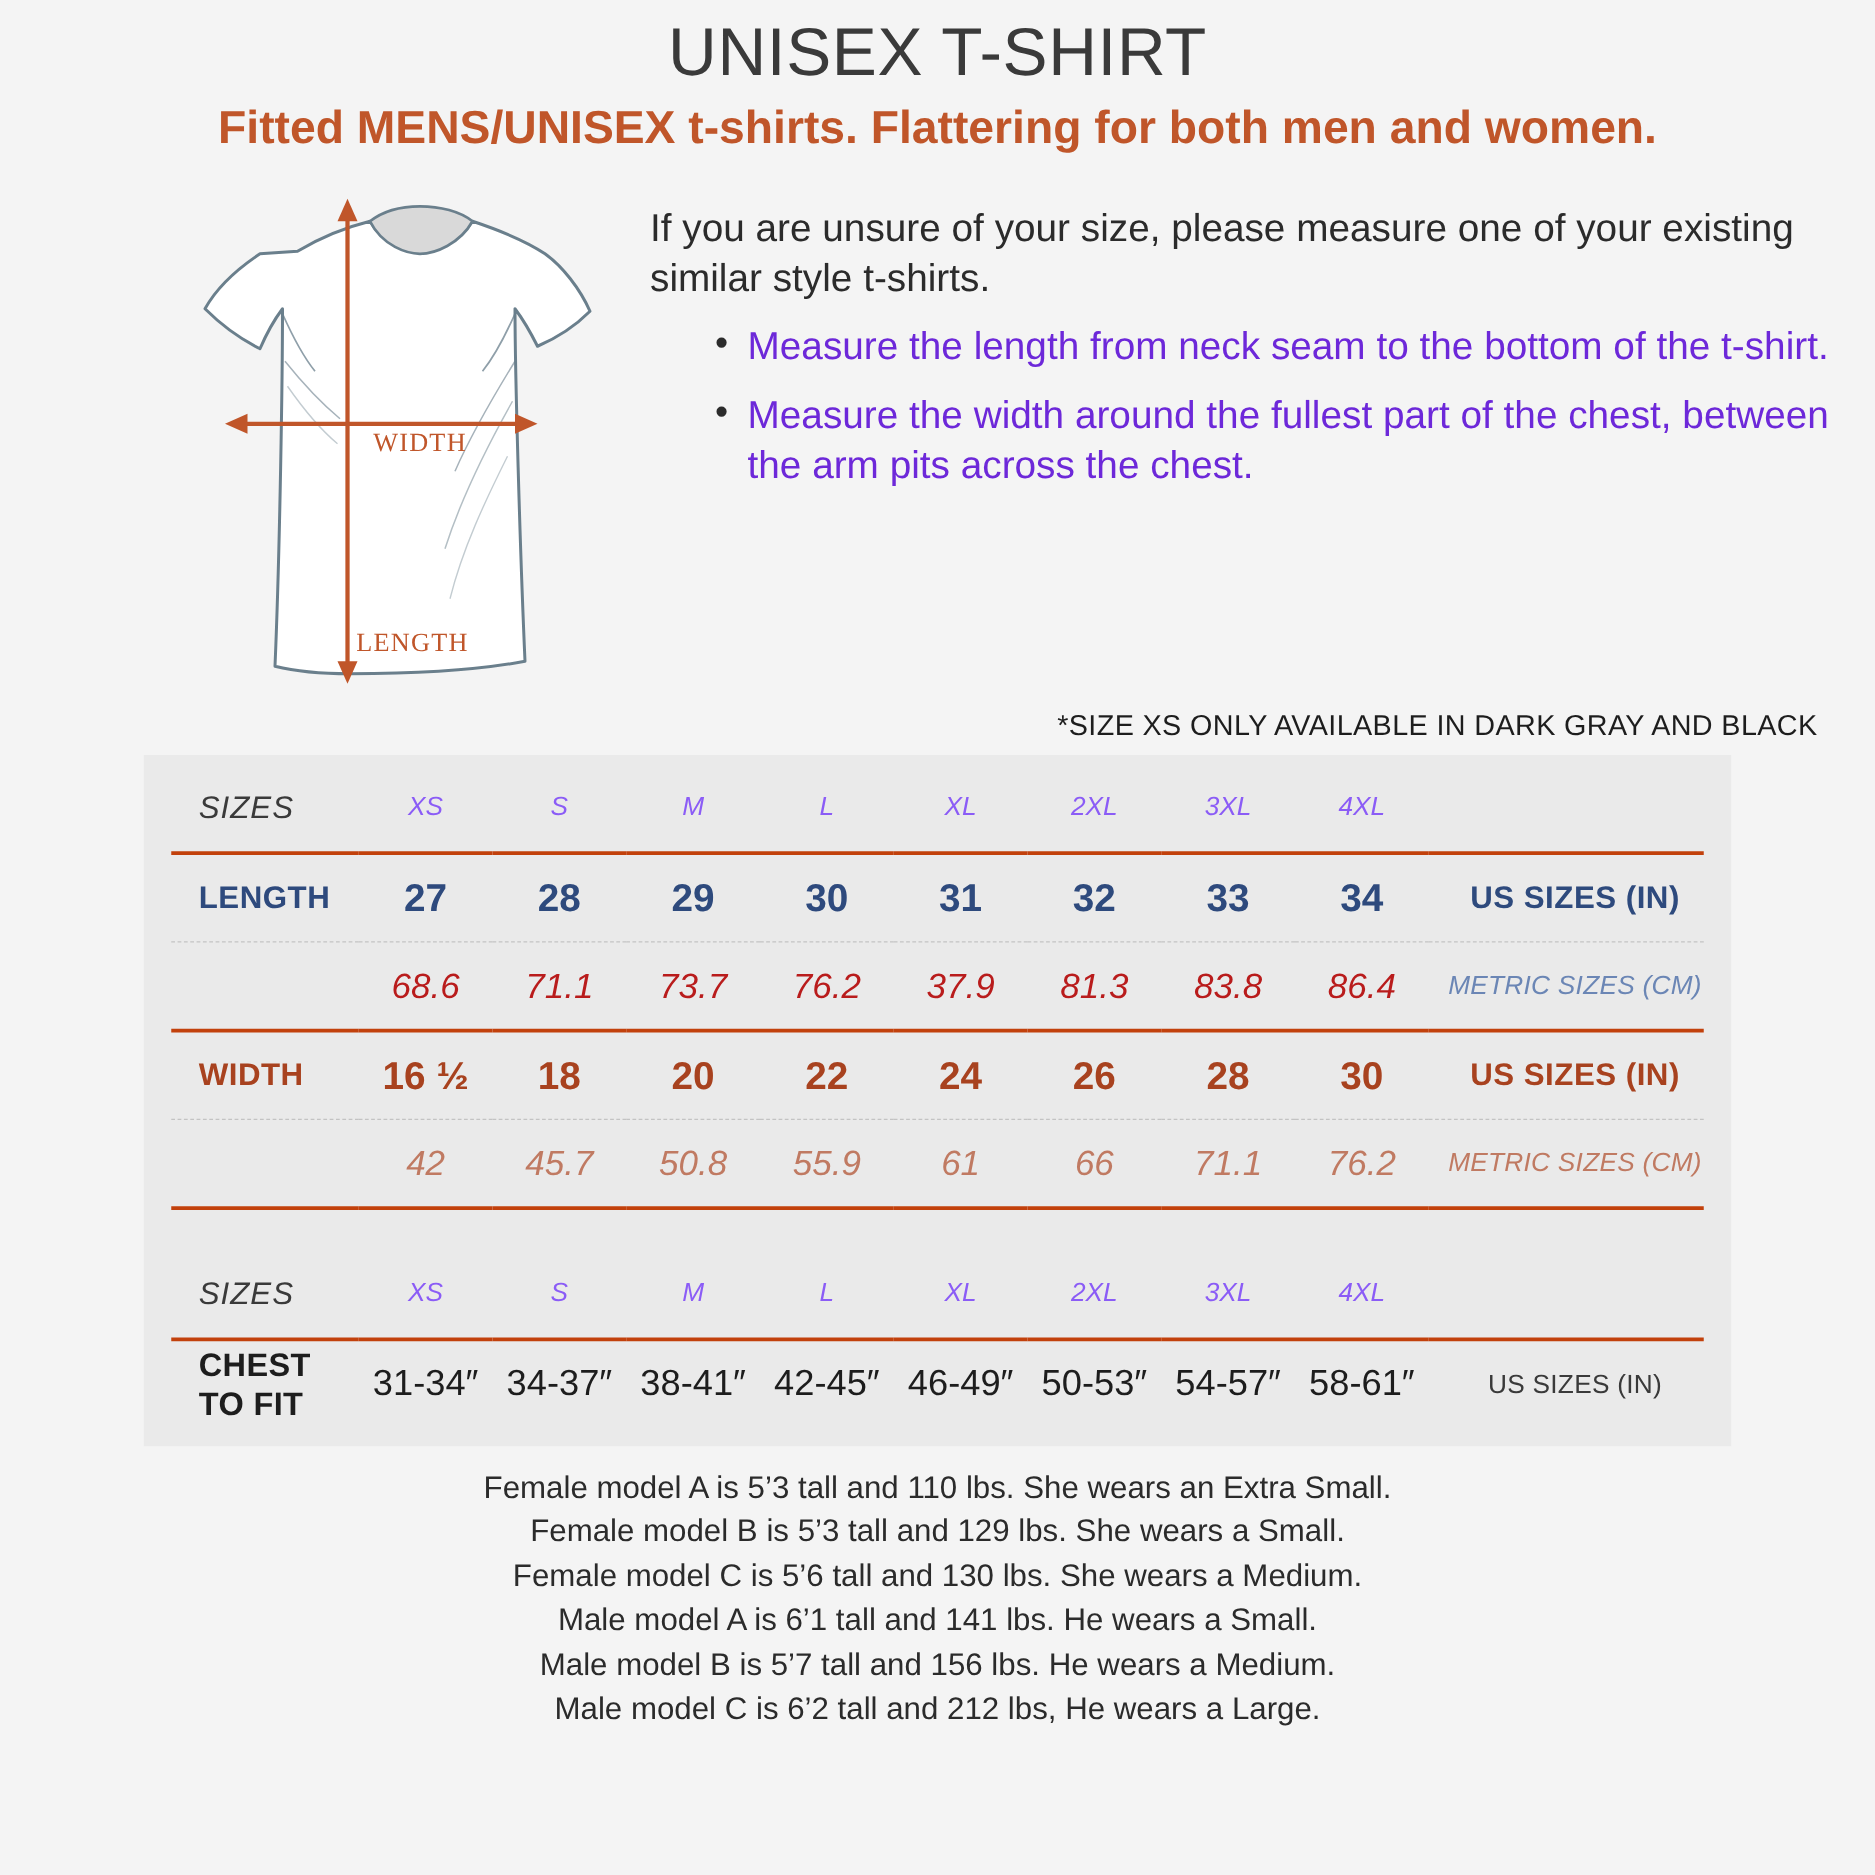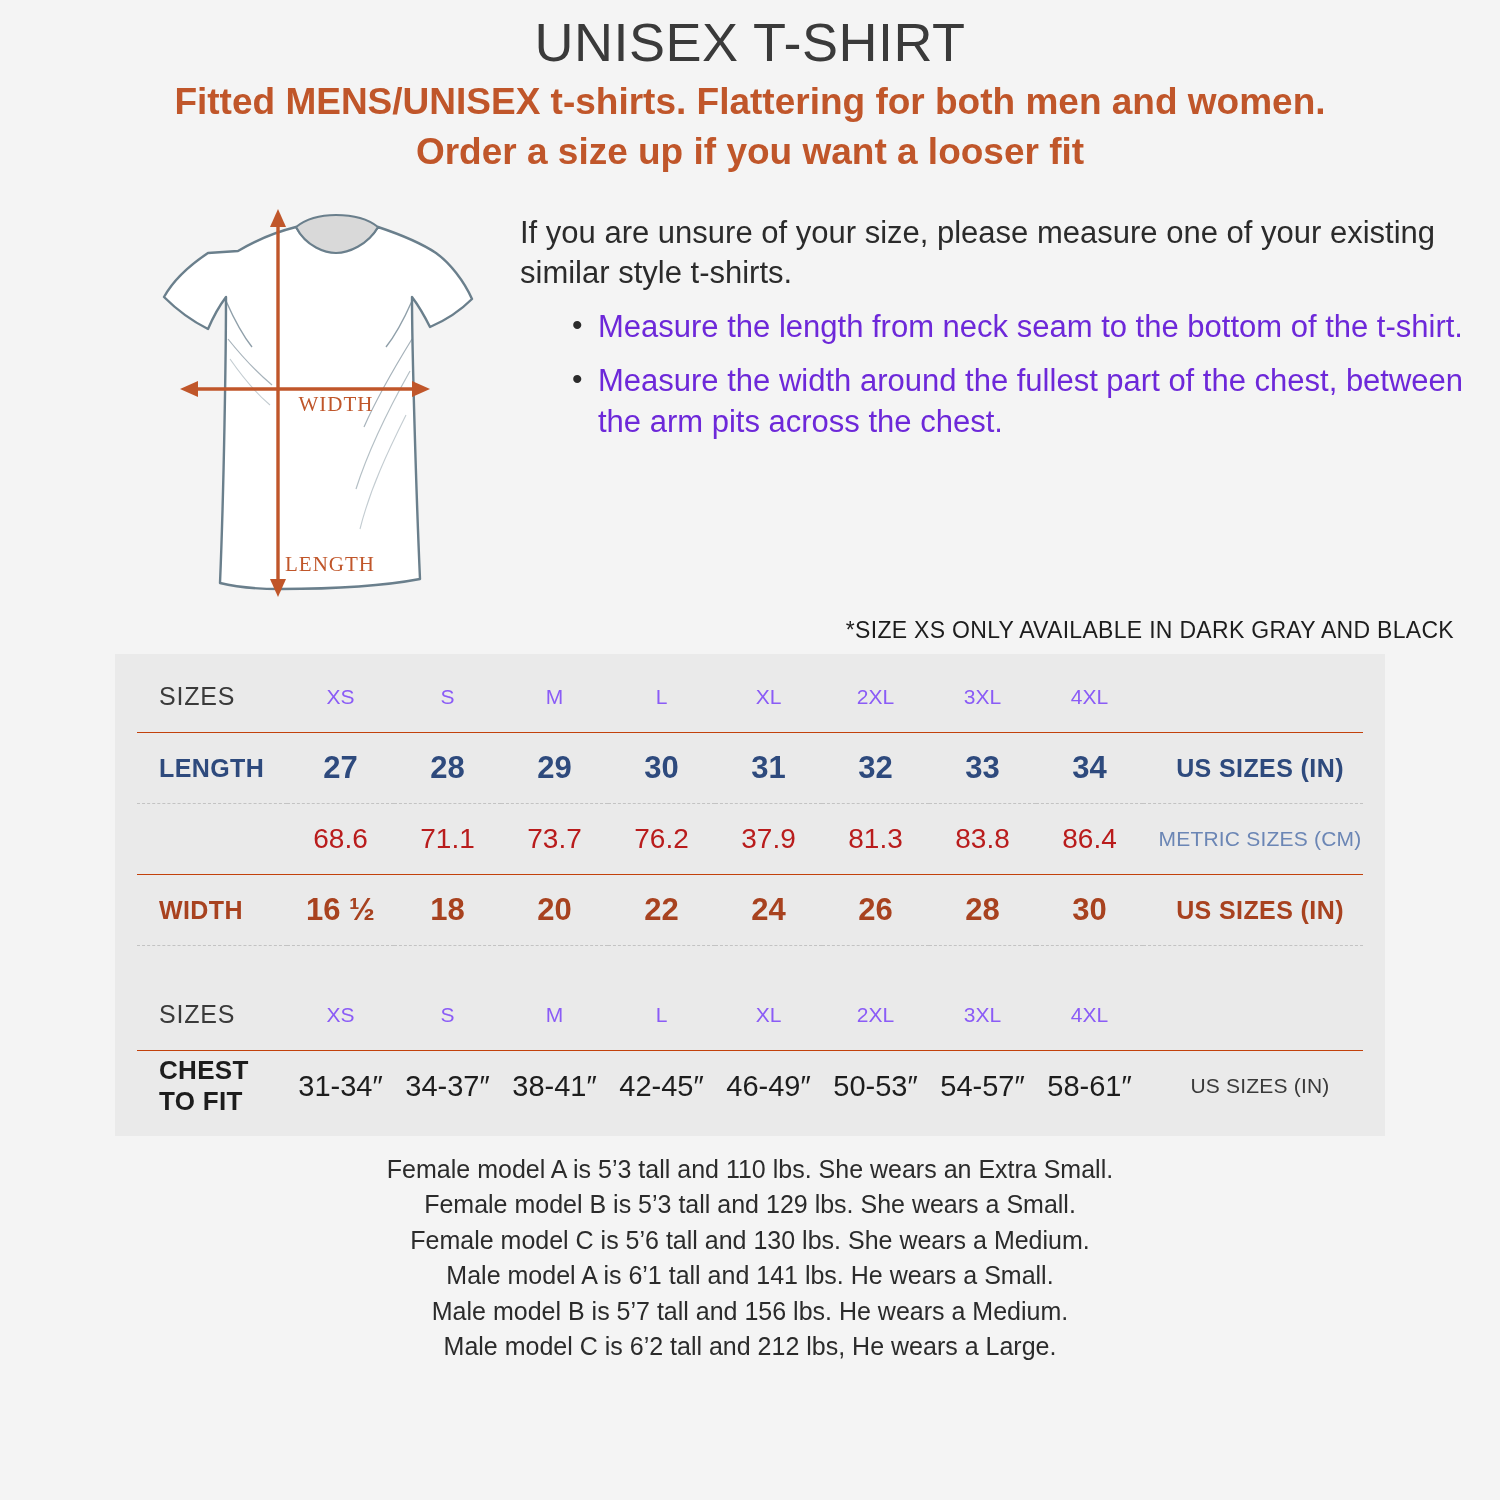--- a/index.html
+++ b/index.html
@@ -126,21 +126,21 @@
   .unitcol {
     width: 220px;
     text-align: center;
     padding-left: 14px;
     font-size: 22px;
     letter-spacing: 0.2px;
   }
   .sizehdr { font-size: 21px; color: #8b5cf6; }
   .sizehdr-label { font-size: 25px; color: #3a3a3a; letter-spacing: 0.8px; }
 
-  .r-solid { border-bottom: 1px solid #c2410c; }
+  .r-solid { border-bottom: 3px solid #c2410c; font-style: italic; }
   .r-dash  { border-bottom: 1px dashed #c3c3c3; }
 
   .len-in   { color: #2e4a7d; font-size: 31px; font-weight: bold; }
   .len-in-l { color: #2e4a7d; font-size: 25px; font-weight: bold; letter-spacing: 0.4px; }
   .len-cm   { color: #b91c1c; font-size: 28px; }
   .len-cm-l { color: #6b86b5; font-size: 21px; }
 
   .wid-in   { color: #a8421f; font-size: 31px; font-weight: bold; }
   .wid-in-l { color: #a8421f; font-size: 25px; font-weight: bold; letter-spacing: 0.4px; }
   .wid-cm   { color: #c07a62; font-size: 28px; }
@@ -171,21 +171,20 @@
 </style>
 </head>
 <body>
 
 <div class="page">
 
   <h1 class="main-title">UNISEX T-SHIRT</h1>
 
   <div class="subtitle">
     <div>Fitted MENS/UNISEX t-shirts. Flattering for both men and women.</div>
-    <div>Order a size up if you want a looser fit</div>
   </div>
 
   <div class="mid">
 
     <div class="shirt-wrap">
       <svg width="380" height="420" viewBox="0 0 380 420">
 
         <path d="M118 62 C138 50 160 42 176 38 C186 56 206 62 216 62 C228 62 248 54 258 38 C276 44 298 52 316 64
                  C330 74 344 92 352 110 C340 122 324 132 310 138 C304 126 298 116 292 108
                  C292 160 296 300 300 390 C258 398 200 400 160 400 C138 400 116 398 100 394
@@ -280,20 +279,32 @@
           <td class="wid-in">18</td>
           <td class="wid-in">20</td>
           <td class="wid-in">22</td>
           <td class="wid-in">24</td>
           <td class="wid-in">26</td>
           <td class="wid-in">28</td>
           <td class="wid-in">30</td>
           <td class="unitcol wid-in-l">US SIZES (IN)</td>
         </tr>
 
+        <tr class="r-solid">
+          <td class="rowlabel"></td>
+          <td class="wid-cm">42</td>
+          <td class="wid-cm">45.7</td>
+          <td class="wid-cm">50.8</td>
+          <td class="wid-cm">55.9</td>
+          <td class="wid-cm">61</td>
+          <td class="wid-cm">66</td>
+          <td class="wid-cm">71.1</td>
+          <td class="wid-cm">76.2</td>
+          <td class="unitcol wid-cm-l">METRIC SIZES (CM)</td>
+        </tr>
 
         <tr class="spacer-row">
           <td></td>
           <td colspan="9"></td>
         </tr>
 
         <tr class="r-solid">
           <td class="rowlabel sizehdr-label">SIZES</td>
           <td class="sizehdr">XS</td>
           <td class="sizehdr">S</td>

